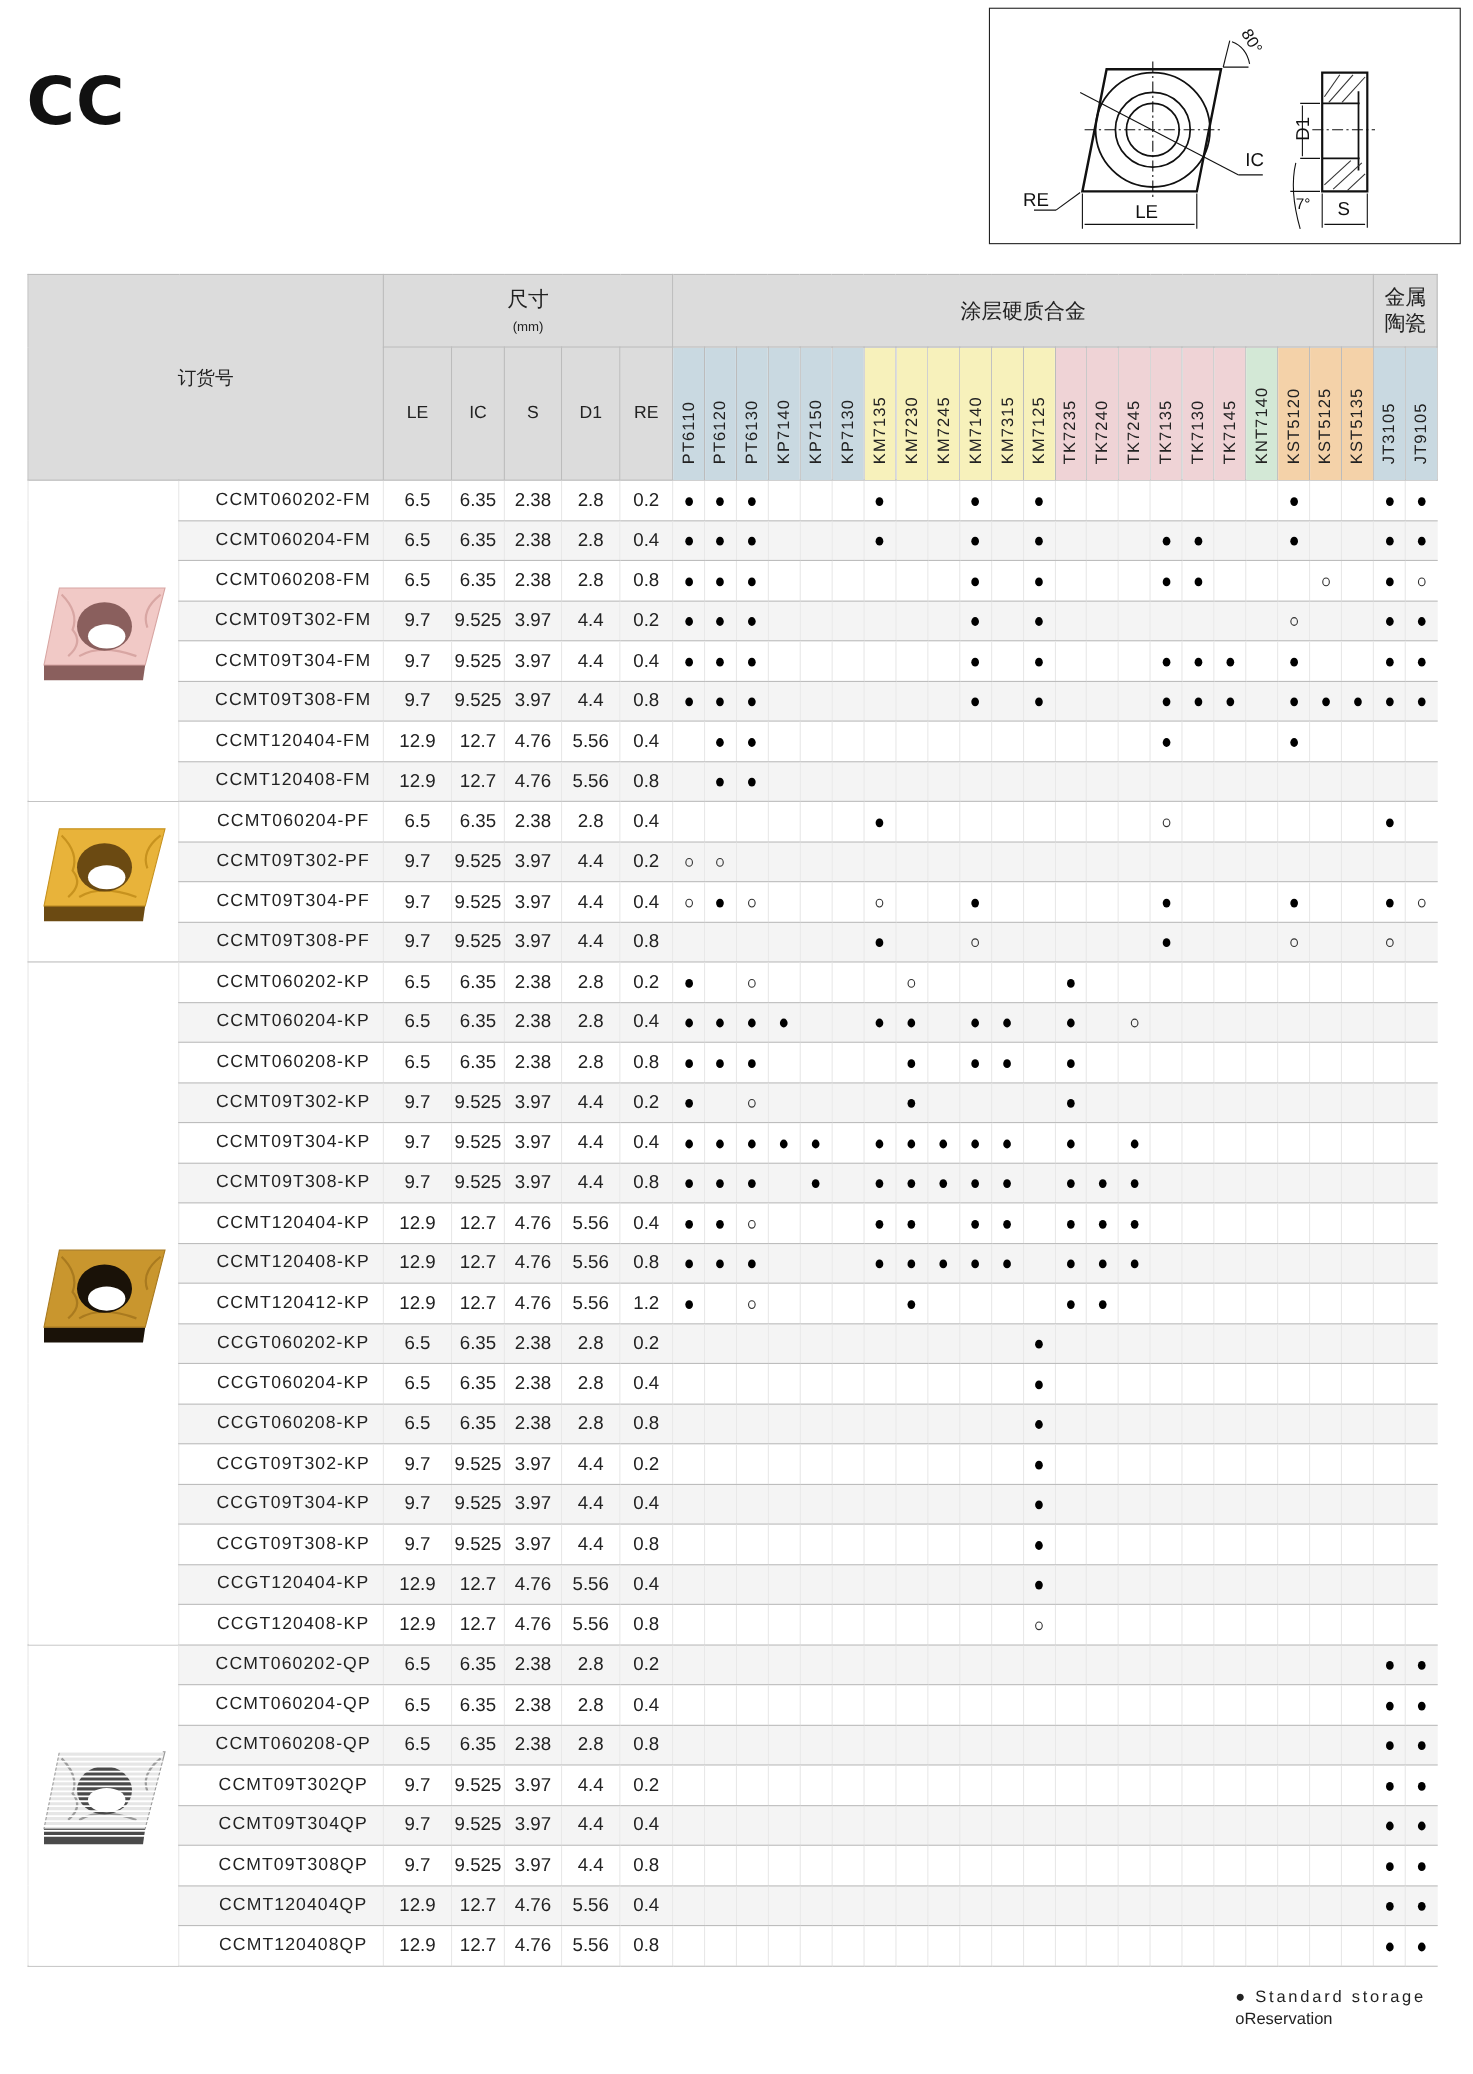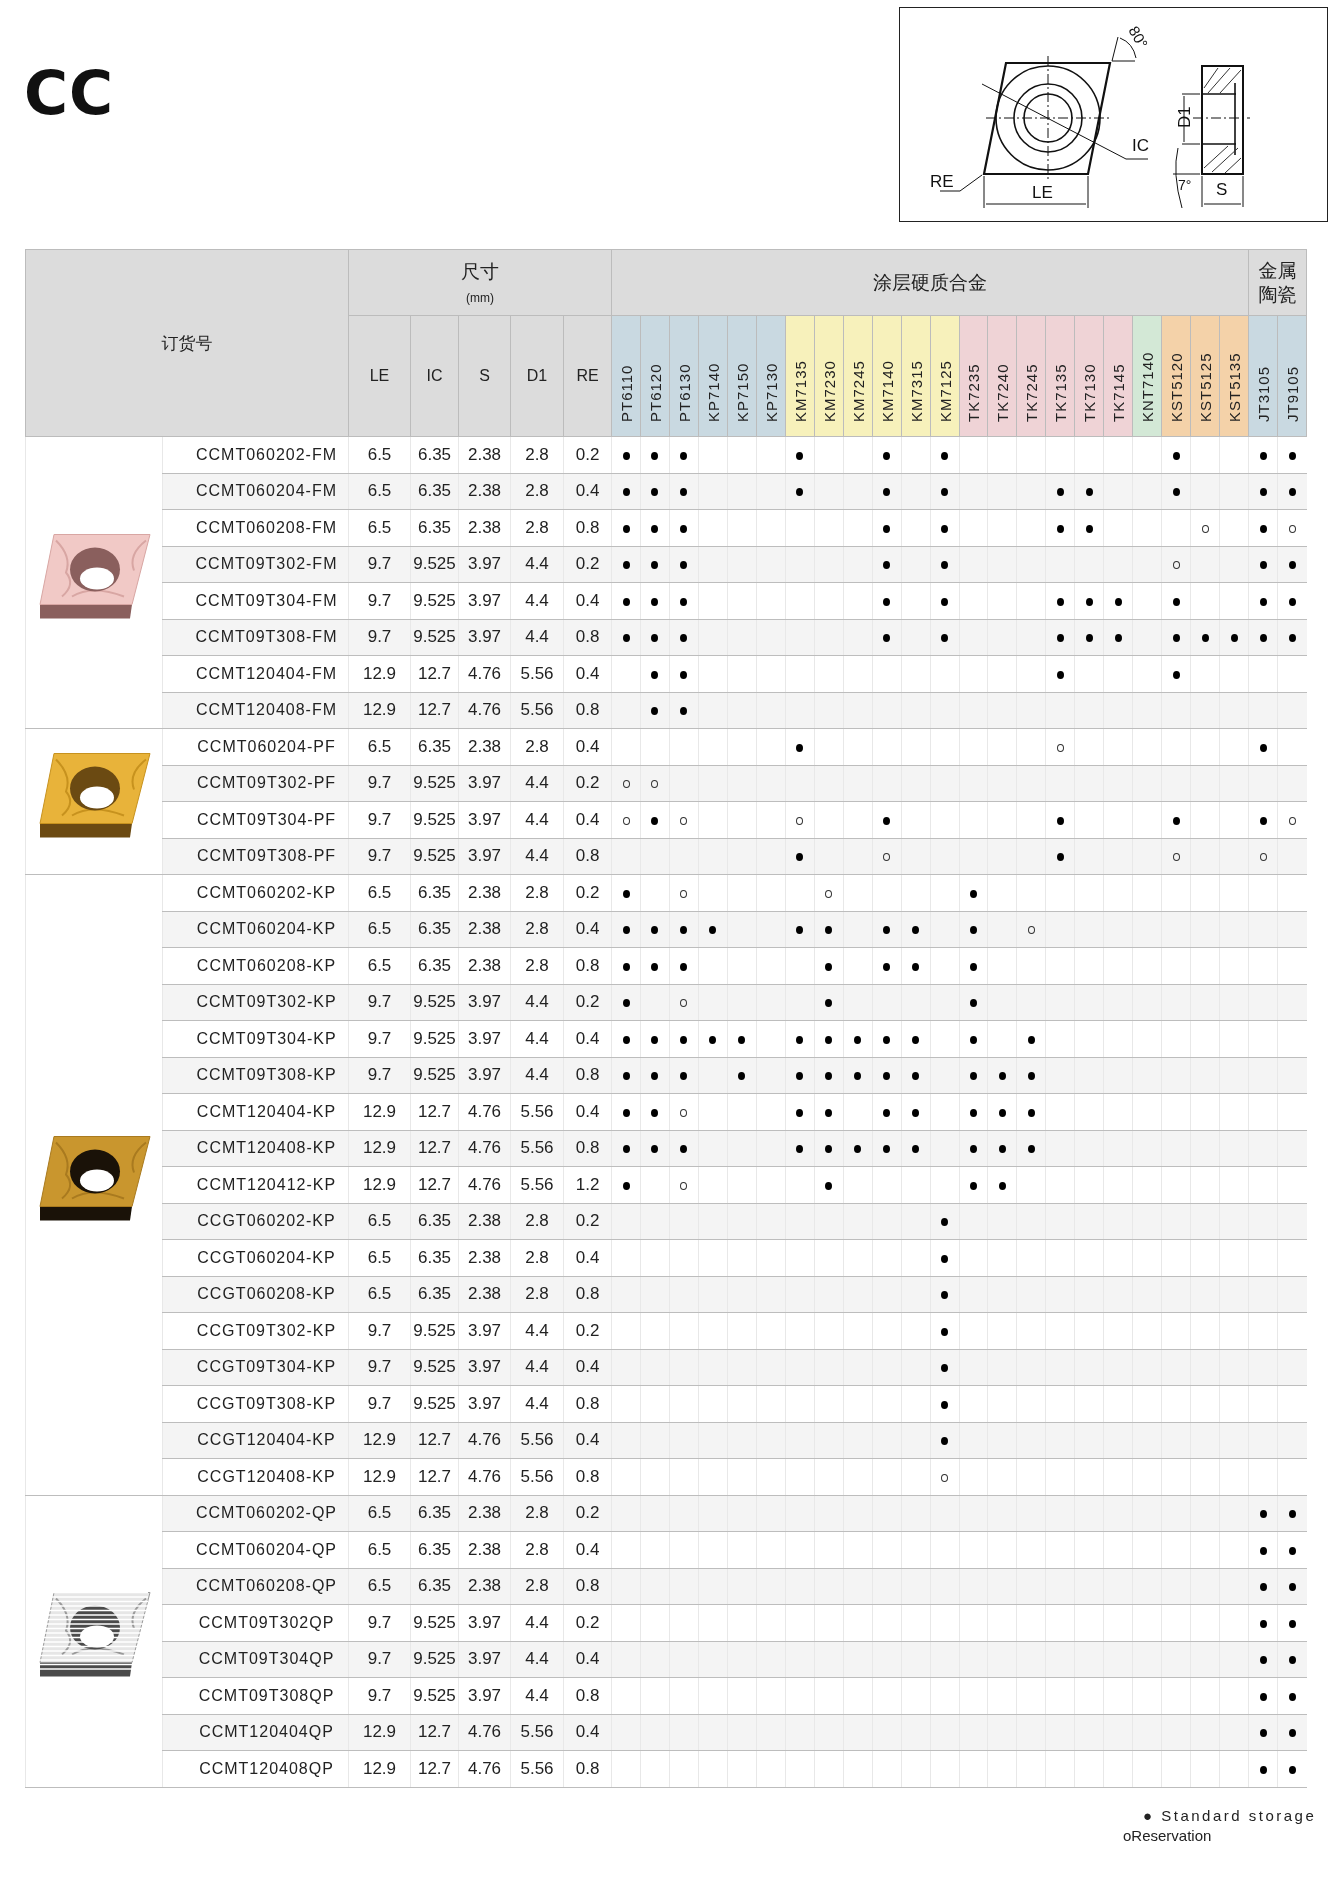--- a/index.html
+++ b/index.html
@@ -20,21 +20,21 @@
   .g-kst { background:#f4d2a9 !important; }
   .g-jt { background:#c9d9e1 !important; }
   table.spec td { height:35.5px; border-bottom:1.5px solid #bdbdbd; border-left:1px solid #e8e8e8; text-align:center; padding:0; font-size:17px; color:#222; }
   tr.alt td.d, tr.alt td.g, tr.alt td.n { background:#f4f4f4; }
   td.n { text-align:center; padding-left:22px !important; letter-spacing:1px; font-size:16px !important;margin-left:40px; }
   td.img { border-bottom:1.5px solid #bdbdbd; background:#fff; position:relative; }
   td.g { font-size:14px; }
   .mark-full { display:inline-block; width:7px; height:8px; border-radius:50%; background:#000; }
   .mark-open { display:inline-block; width:7px; height:8px; border-radius:50%; border:1.2px solid #333; box-sizing:border-box; background:transparent; }
   .legend { position:absolute; left:1123px; top:1806px; font-size:15px; color:#222; line-height:20px; }
-  .legend .l1 { letter-spacing:2.5px;margin-left:20px; }
+  .legend .l1 { letter-spacing:2.5px; }
   .insert { position:absolute; left:50%; top:50%; transform:translate(-50%,-50%); }
 </style>
 </head>
 <body>
 
 <div class="title">CC</div>
 
 <div class="diagram">
   <svg width="429" height="215" viewBox="0 0 429 215" xmlns="http://www.w3.org/2000/svg">
     <g fill="none" stroke="#111" stroke-width="1.6">

